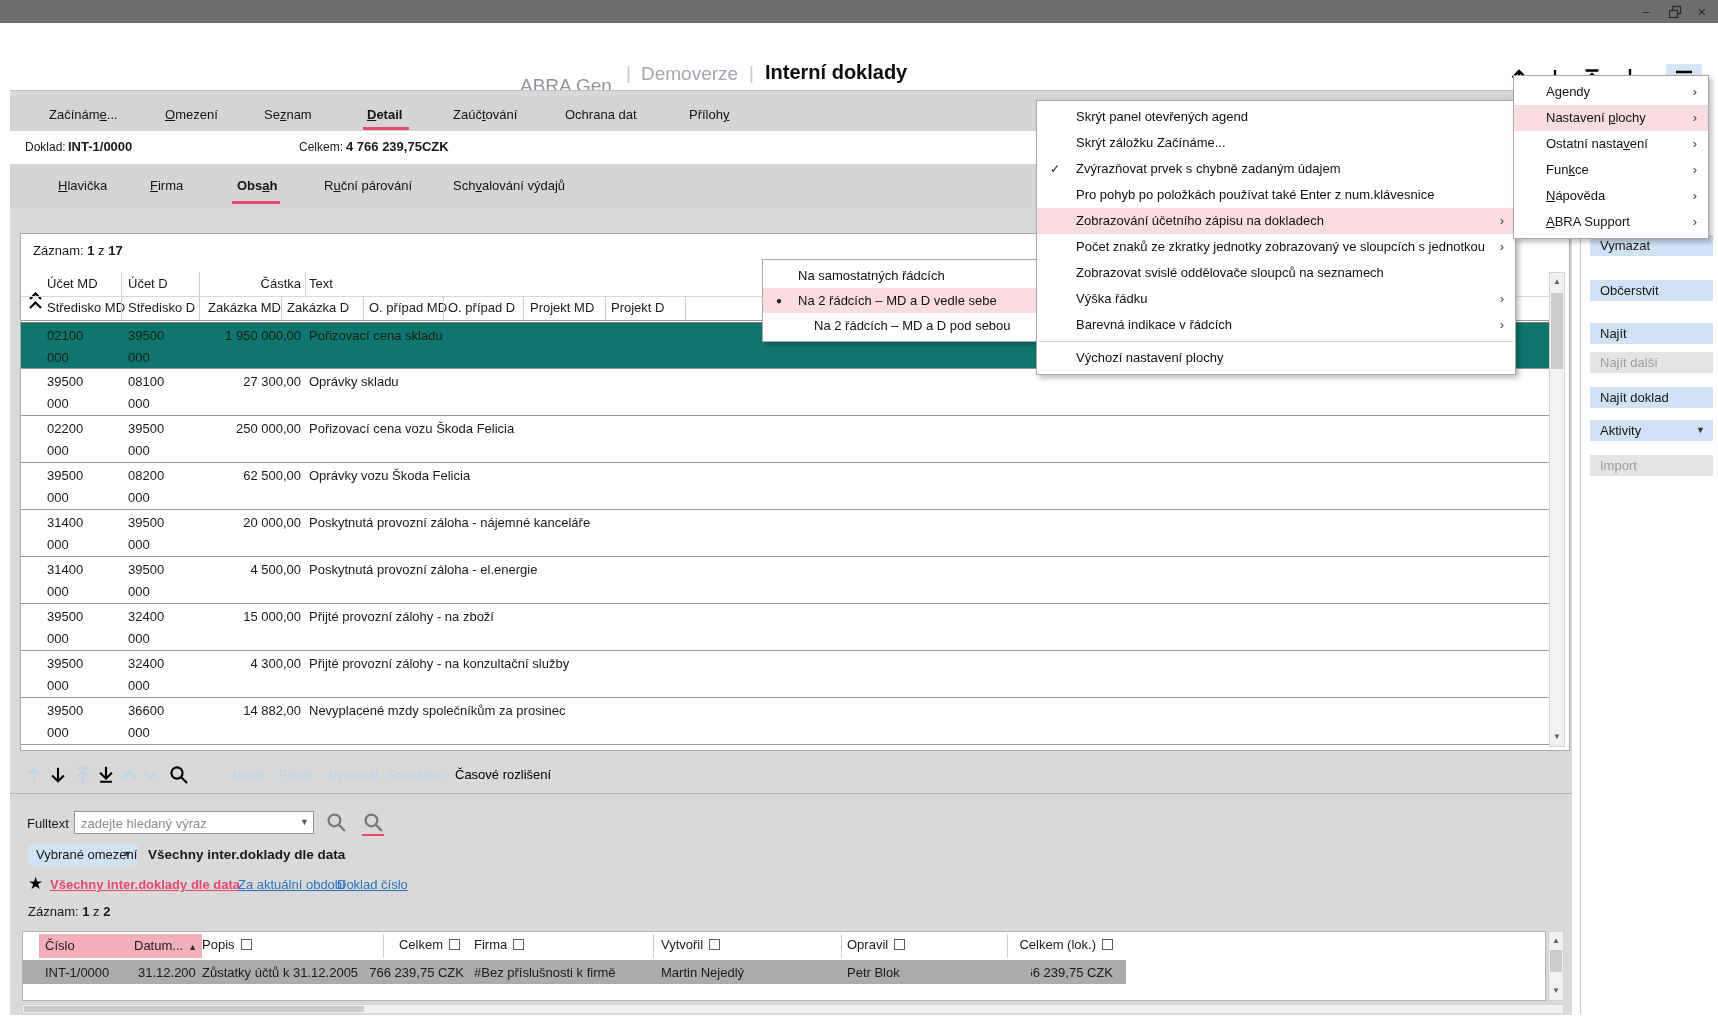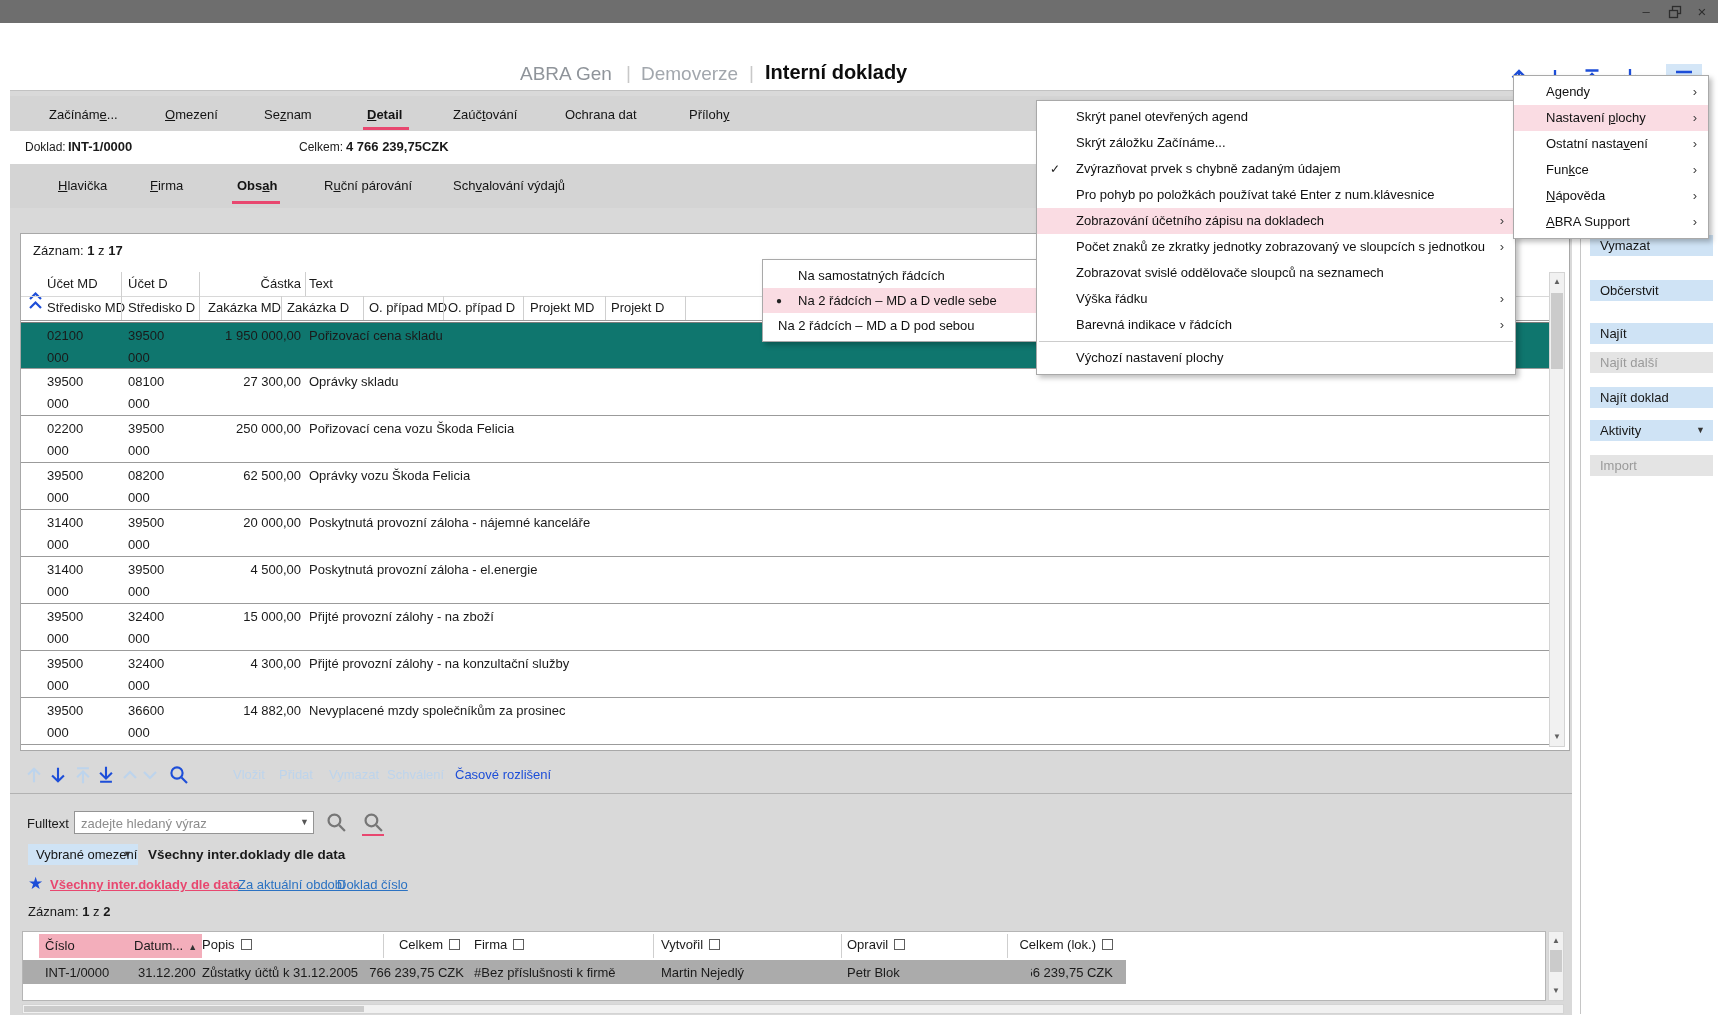--- a/index.html
+++ b/index.html
@@ -8,21 +8,21 @@
   .abs{position:absolute}
   .nw{white-space:nowrap}
   
   .titlebar{position:absolute;left:0;top:0;width:1718px;height:23px;background:#6e6e6e}
   .winbtn{position:absolute;top:4px;width:18px;height:16px;color:#2d2d2d;text-align:center;line-height:15px;font-size:13px}
   
   .brand{color:#8f949a;font-size:19px}
   .brand2{color:#a2a7ad;font-size:19px}
   .hsep{color:#c8c8c8;font-size:19px}
   .apptitle{color:#0d0d0d;font-size:20px;font-weight:600}
-  .blue{color:#1d4ed8}
+  .blue{color:#000000}
   .dis{color:#bdd4ec}
   .icon-btn svg{display:block}
   
   .panel{position:absolute;left:10px;top:90px;width:1562px;height:924px;background:#d9d9d9;border-top:1px solid #c2c2c2}
   .bar{position:absolute;left:0;width:1562px;background:#d4d4d4}
   .tab{position:absolute;color:#141414}
   .underbar{position:absolute;height:3px;background:#e8476f}
   .white{background:#fff}
   
   .gridpanel{position:absolute;left:10px;top:142px;width:1550px;height:518px;background:#fff;border:1px solid #a8a8a8;box-sizing:border-box}
@@ -74,21 +74,21 @@
   <div class="winbtn" style="left:1666px">
     <svg width="14" height="14" viewBox="0 0 14 14" style="margin:1px auto 0">
         <rect x="4.5" y="1.5" width="8" height="7" fill="none" stroke="#2d2d2d" stroke-width="1.3"></rect>
         <rect x="1.5" y="5.5" width="8" height="7" fill="#6e6e6e" stroke="#2d2d2d" stroke-width="1.3"></rect>
       </svg>
   </div>
   <div class="winbtn" style="left:1693px;font-size:15px">×</div>
 </div>
 
 <div class="abs" style="left:0;top:23px;width:1718px;height:67px;background:#fff">
-  <span class="abs brand nw" style="left:520px;top:40px">ABRA Gen</span>
+  <span class="abs brand nw" style="left:520px;top:52px">ABRA Gen</span>
   <span class="abs hsep" style="left:626px;top:39px">|</span>
   <span class="abs brand2 nw" style="left:641px;top:40px">Demoverze</span>
   <span class="abs hsep" style="left:749px;top:39px">|</span>
   <span class="abs apptitle nw" style="left:765px;top:38px">Interní doklady</span>
 
   <span class="abs blue icon-btn" style="left:1508px;top:44px">
     <svg width="22" height="22" viewBox="0 0 22 22">
         <path d="M11 19V4M4.5 10.5 11 4l6.5 6.5" fill="none" stroke="currentColor" stroke-width="2.3"></path>
       </svg>
     </span>
@@ -423,21 +423,21 @@
 <div class="sidebtn off" style="top:455px">Import</div>
 
 <div class="menu" style="left:762px;top:259px;width:279px;box-sizing:border-box">
   <div class="mi h25" style="padding-left:35px">
     <span>Na samostatných řádcích</span>
   </div>
   <div class="mi h25 hl" style="padding-left:35px">
     <span class="mark" style="font-size:10px">●</span>
     <span>Na 2 řádcích – MD a D vedle sebe</span>
   </div>
-  <div class="mi h25" style="padding-left:15px">
+  <div class="mi h25" style="padding-left:51px">
     <span>Na 2 řádcích – MD a D pod sebou</span>
   </div>
 </div>
 
 <div class="menu" style="left:1036px;top:100px;width:480px;box-sizing:border-box">
   <div class="mi"><span>Skrýt panel otevřených agend</span></div>
   <div class="mi"><span>Skrýt záložku Začínáme...</span></div>
   <div class="mi">
     <span class="mark">✓</span>
     <span>Zvýrazňovat prvek s chybně zadaným údajem</span>

